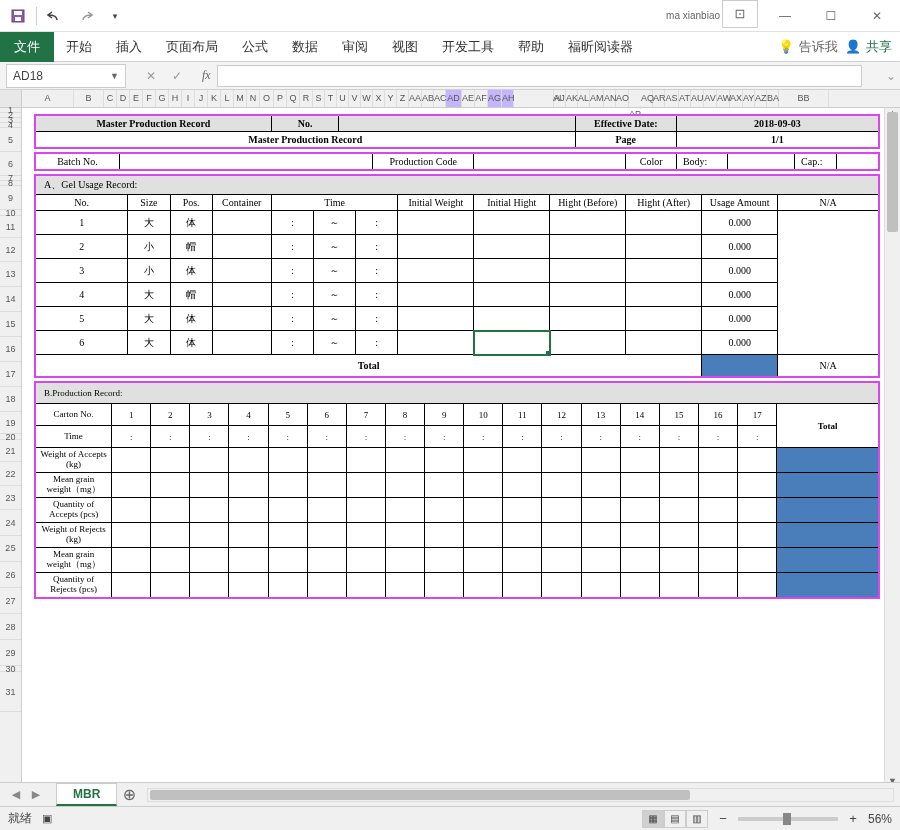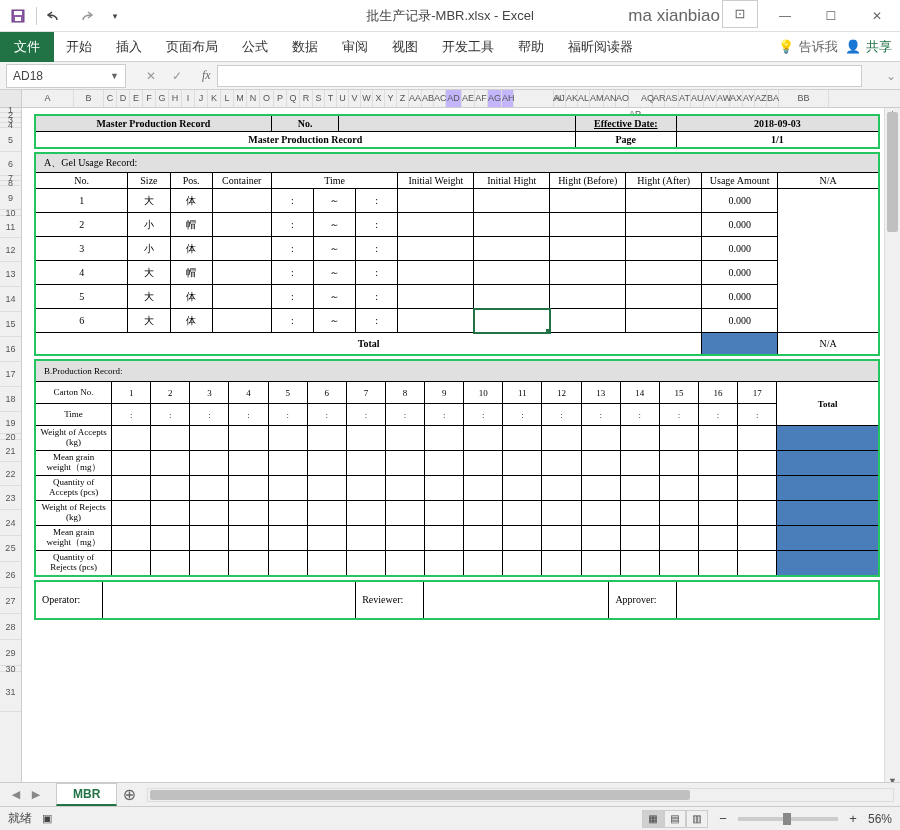--- a/index.html
+++ b/index.html
@@ -4,21 +4,21 @@
 <style>
 * { box-sizing: border-box; margin: 0; padding: 0; }
 body { font-family: "Segoe UI", "Microsoft YaHei", sans-serif; font-size: 12px; background: #fff; width: 900px; height: 830px; overflow: hidden; position: relative; }
 
 
 .titlebar { height: 32px; background: #fff; display: flex; align-items: center; position: relative; border-bottom: 1px solid #e0e0e0; }
 .qat { display: flex; align-items: center; gap: 2px; padding: 0 4px; }
 .qat-btn { width: 28px; height: 24px; display: flex; align-items: center; justify-content: center; cursor: pointer; color: #444; }
 .qat-sep { width:1px; height:18px; background:#ccc; margin:0 2px;}
 .titlebar-title { position: absolute; left: 50%; transform: translateX(-50%); color: #444; font-size: 13px; }
-.titlebar-user { position: absolute; right: 180px; color: #666; font-size: 17px; }
+.titlebar-user { position: absolute; right: 180px; color: #666; font-size: 10px; }
 .titlebar-right { position: absolute; right: 0; display: flex; }
 .win-btn { width: 46px; height: 32px; display: flex; align-items: center; justify-content: center; cursor: pointer; color: #666; }
 .ribbon-toggle { width: 36px; height: 28px; border: 1px solid #ccc; display: flex; align-items: center; justify-content: center; margin-right: 4px; font-size:13px; color:#666;}
 
 
 .ribbon { height: 30px; display: flex; align-items: center; border-bottom: 1px solid #d0d0d0; font-size: 13px; }
 .file-tab { background: #217346; color: #fff; padding: 6px 14px; height: 30px; display: flex; align-items: center; cursor: pointer; }
 .ribbon-tab { padding: 6px 12px; color: #333; cursor: pointer; }
 .ribbon-right { margin-left: auto; display: flex; align-items: center; gap: 8px; padding-right: 8px; color: #333; }
 .tellme { display: flex; align-items: center; gap: 4px; color: #666; }
@@ -44,21 +44,21 @@
 .rowheaders { width: 22px; background: #f0f0f0; border-right: 1px solid #ccc; }
 .row-cell { font-size: 9px; color: #555; text-align: center; border-bottom: 1px solid #ddd; }
 .sheet { flex: 1; position: relative; padding: 6px 20px 6px 12px; font-family: "Times New Roman", serif; font-size: 11px; color: #000; overflow: hidden;}
 .scrollbar-v { position:absolute; right:0; top:18px; bottom:0; width:16px; background:#f0f0f0; border-left:1px solid #ddd;}
 .scroll-thumb-v{position:absolute; left:2px; right:2px; top:4px; height:120px; background:#c0c0c0; border-radius:2px;}
 .scroll-arrow{height:16px; text-align:center; font-size:9px; color:#666;}
 .tbl { width: 100%; border-collapse: collapse; }
 .tbl td, .tbl th { border: 1px solid #000; padding: 2px 4px; text-align: center; font-size: 10px; vertical-align: middle; }
 .hdr td { background: #e0e0e0; font-weight: bold; }
 .section-title td { background: #e0e0e0; text-align: left; font-weight: normal; padding-left: 8px;}
-.thick { border: 2px solid #22c55e; }
+.thick { border: 2px solid #d946ef; }
 .bluecell { background: #4a7ebb; }
 .tbl .tl { text-align: left; padding-left: 6px; }
 .activecell { outline: 2px solid #217346; outline-offset: -1px; position:relative;}
 .activecell::after{content:'';position:absolute;right:-2px;bottom:-2px;width:5px;height:5px;background:#217346;}
 .prodtable td { height: 22px; font-size: 9px; }
 .prodtable .lab { font-size: 9px; line-height: 1.1; }
 
 
 .sheetbar { position: absolute; bottom: 24px; left: 0; right: 0; height: 24px; background: #f0f0f0; display: flex; align-items: center; border-top: 1px solid #ccc; }
 .sheet-nav { display: flex; gap: 0; padding: 0 6px; }
@@ -97,21 +97,20 @@
           <path d="M5 3 L1 6 L5 9 M1 6 Q10 6 10 11" fill="none" stroke="#444" stroke-width="1.5"></path>
         </svg>
       </div>
     <div class="qat-btn">
         <svg width="16" height="14" viewBox="0 0 16 14">
           <path d="M11 3 L15 6 L11 9 M15 6 Q6 6 6 11" fill="none" stroke="#999" stroke-width="1.5"></path>
         </svg>
       </div>
     <div class="qat-btn" style="font-size:9px;">▾</div>
   </div>
-  <div class="titlebar-title">批生产记录-MBR.xlsx - Excel</div>
   <div class="titlebar-user">ma xianbiao</div>
   <div class="titlebar-right">
     <div class="ribbon-toggle">⊡</div>
     <div class="win-btn">—</div>
     <div class="win-btn">☐</div>
     <div class="win-btn">✕</div>
   </div>
 </div>
 
 <div class="ribbon">
@@ -247,31 +246,46 @@
         <div class="row-cell" style="height: 40px; line-height: 40px;">31</div>
       </div>
     <div class="sheet">
 
       <table class="tbl thick" style="margin-bottom:3px;">
         <tbody>
             <tr class="hdr">
           <td style="width:28%;">Master Production Record</td>
           <td style="width:8%;">No.</td>
           <td style="width:28%;"></td>
-          <td style="width:12%;text-decoration:underline;">Effective Date:</td>
+          <td style="width:12%;">Effective Date:</td>
           <td style="width:24%;">2018-09-03</td>
         </tr>
         <tr>
           <td colspan="3" style="font-weight:bold;">Master Production Record</td>
           <td style="font-weight:bold;">Page</td>
           <td style="font-weight:bold;">1/1</td>
         </tr>
       </tbody>
         </table>
 
+      <table class="tbl thick" style="margin-bottom:3px;">
+        <tbody>
+            <tr>
+          <td style="width:10%;">Batch No.</td>
+          <td style="width:30%;"></td>
+          <td style="width:12%;">Production Code</td>
+          <td style="width:18%;"></td>
+          <td style="width:6%;">Color</td>
+          <td style="width:6%;" class="tl">Body:</td>
+          <td style="width:8%;"></td>
+          <td style="width:5%;" class="tl">Cap.:</td>
+          <td style="width:8%;"></td>
+        </tr>
+      </tbody>
+        </table>
 
       <table class="tbl thick" style="margin-bottom:3px;border-radius:32px;">
         <tbody>
             <tr class="section-title">
               <td colspan="13">A、Gel Usage Record:</td>
             </tr>
         <tr>
           <td style="width:11%;">No.</td>
           <td style="width:5%;">Size</td>
           <td style="width:5%;">Pos.</td>
@@ -550,32 +564,20 @@
               <td></td>
               <td></td>
               <td></td>
               <td></td>
               <td></td>
               <td class="bluecell"></td>
             </tr>
           </tbody>
       </table>
 
-      <table class="tbl thick">
-        <tbody>
-            <tr style="height:38px;">
-          <td style="width:8%;" class="tl">Operator:</td>
-          <td style="width:30%;"></td>
-          <td style="width:8%;" class="tl">Reviewer:</td>
-          <td style="width:22%;"></td>
-          <td style="width:8%;" class="tl">Approver:</td>
-          <td style="width:24%;"></td>
-        </tr>
-      </tbody>
-        </table>
 
     </div>
   </div>
   <div class="scrollbar-v">
     <div class="scroll-arrow">▲</div>
     <div class="scroll-thumb-v"></div>
     <div class="scroll-arrow" style="position:absolute;bottom:0;width:100%;">▼</div>
   </div>
 </div>
 

